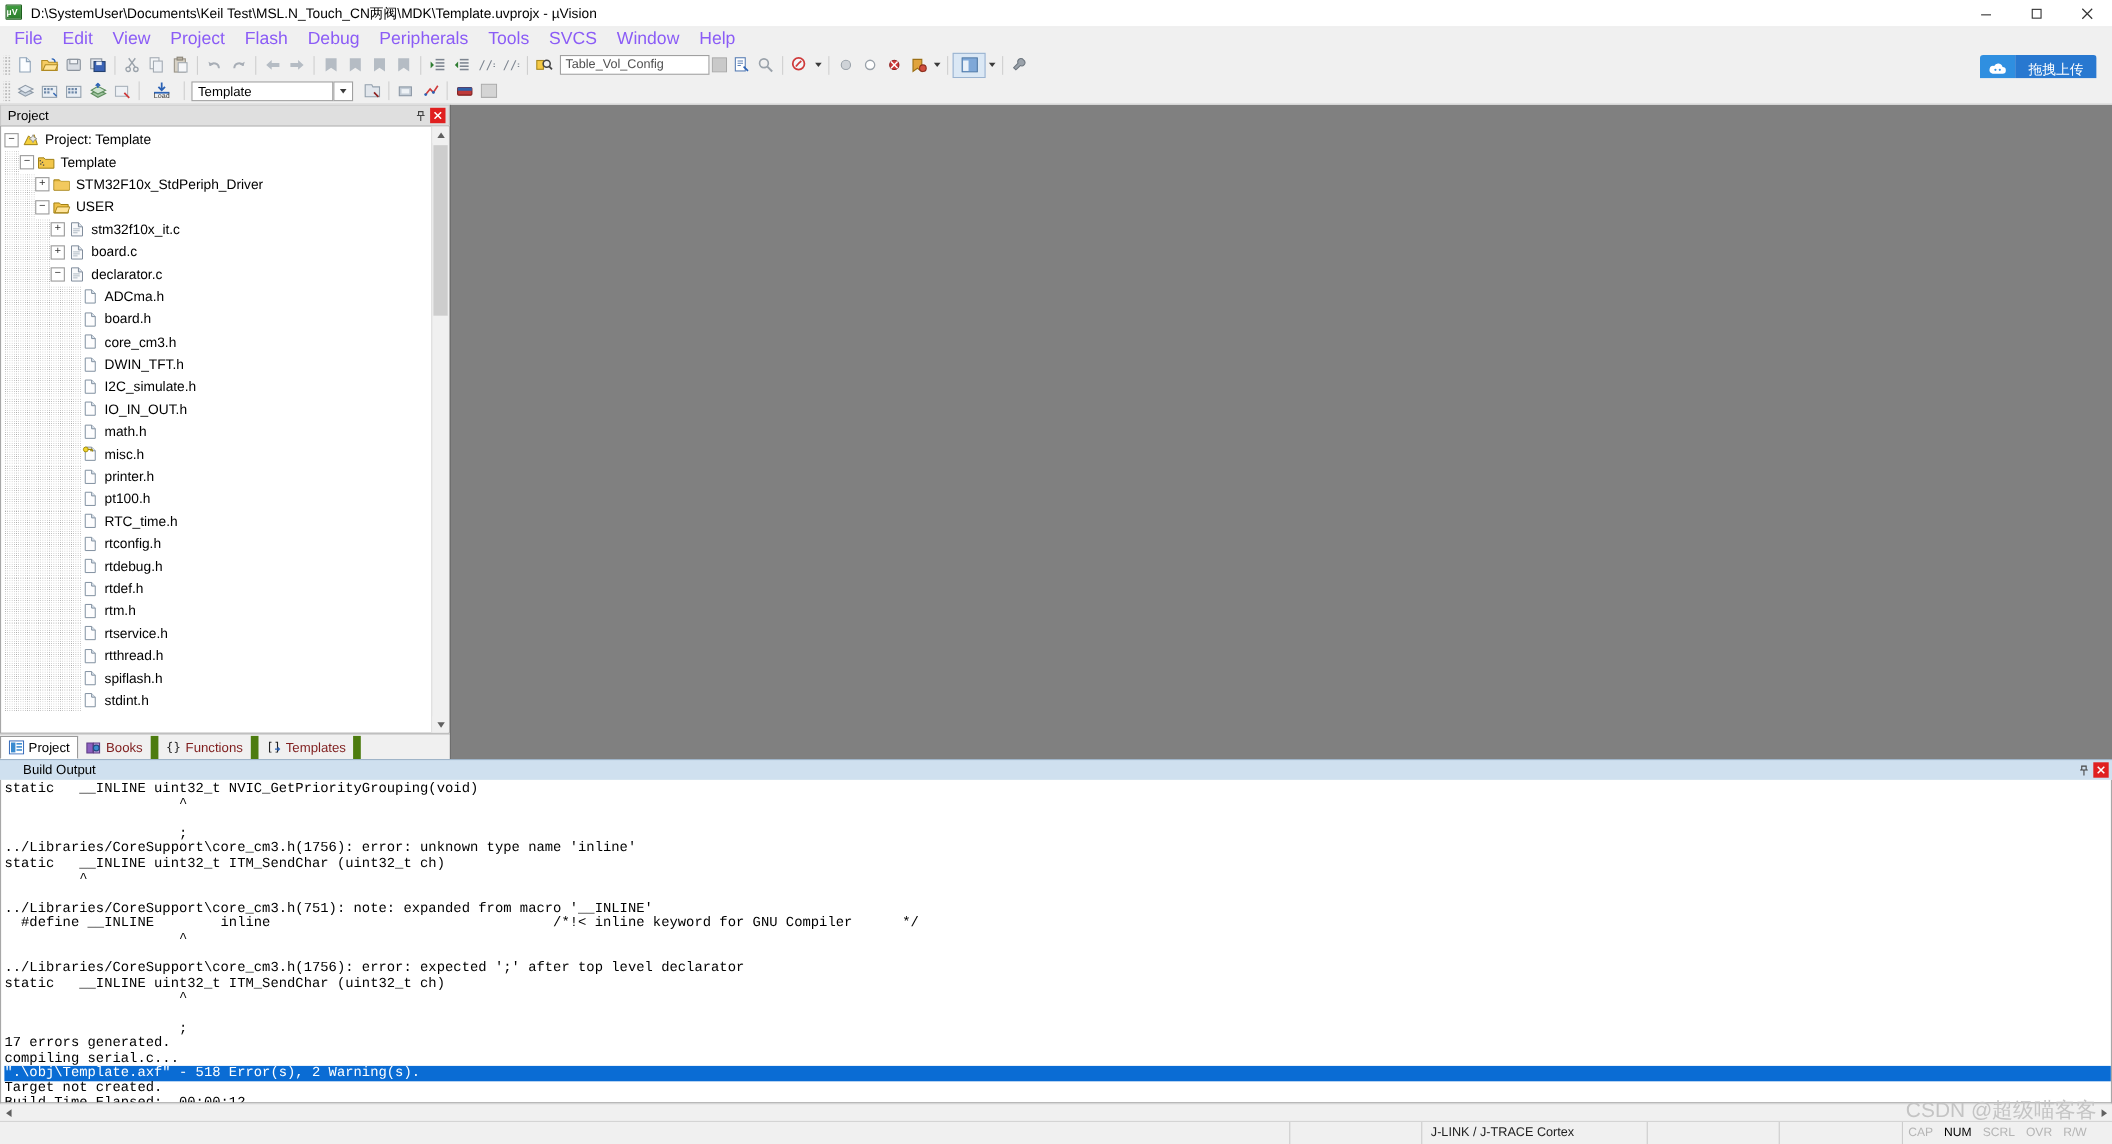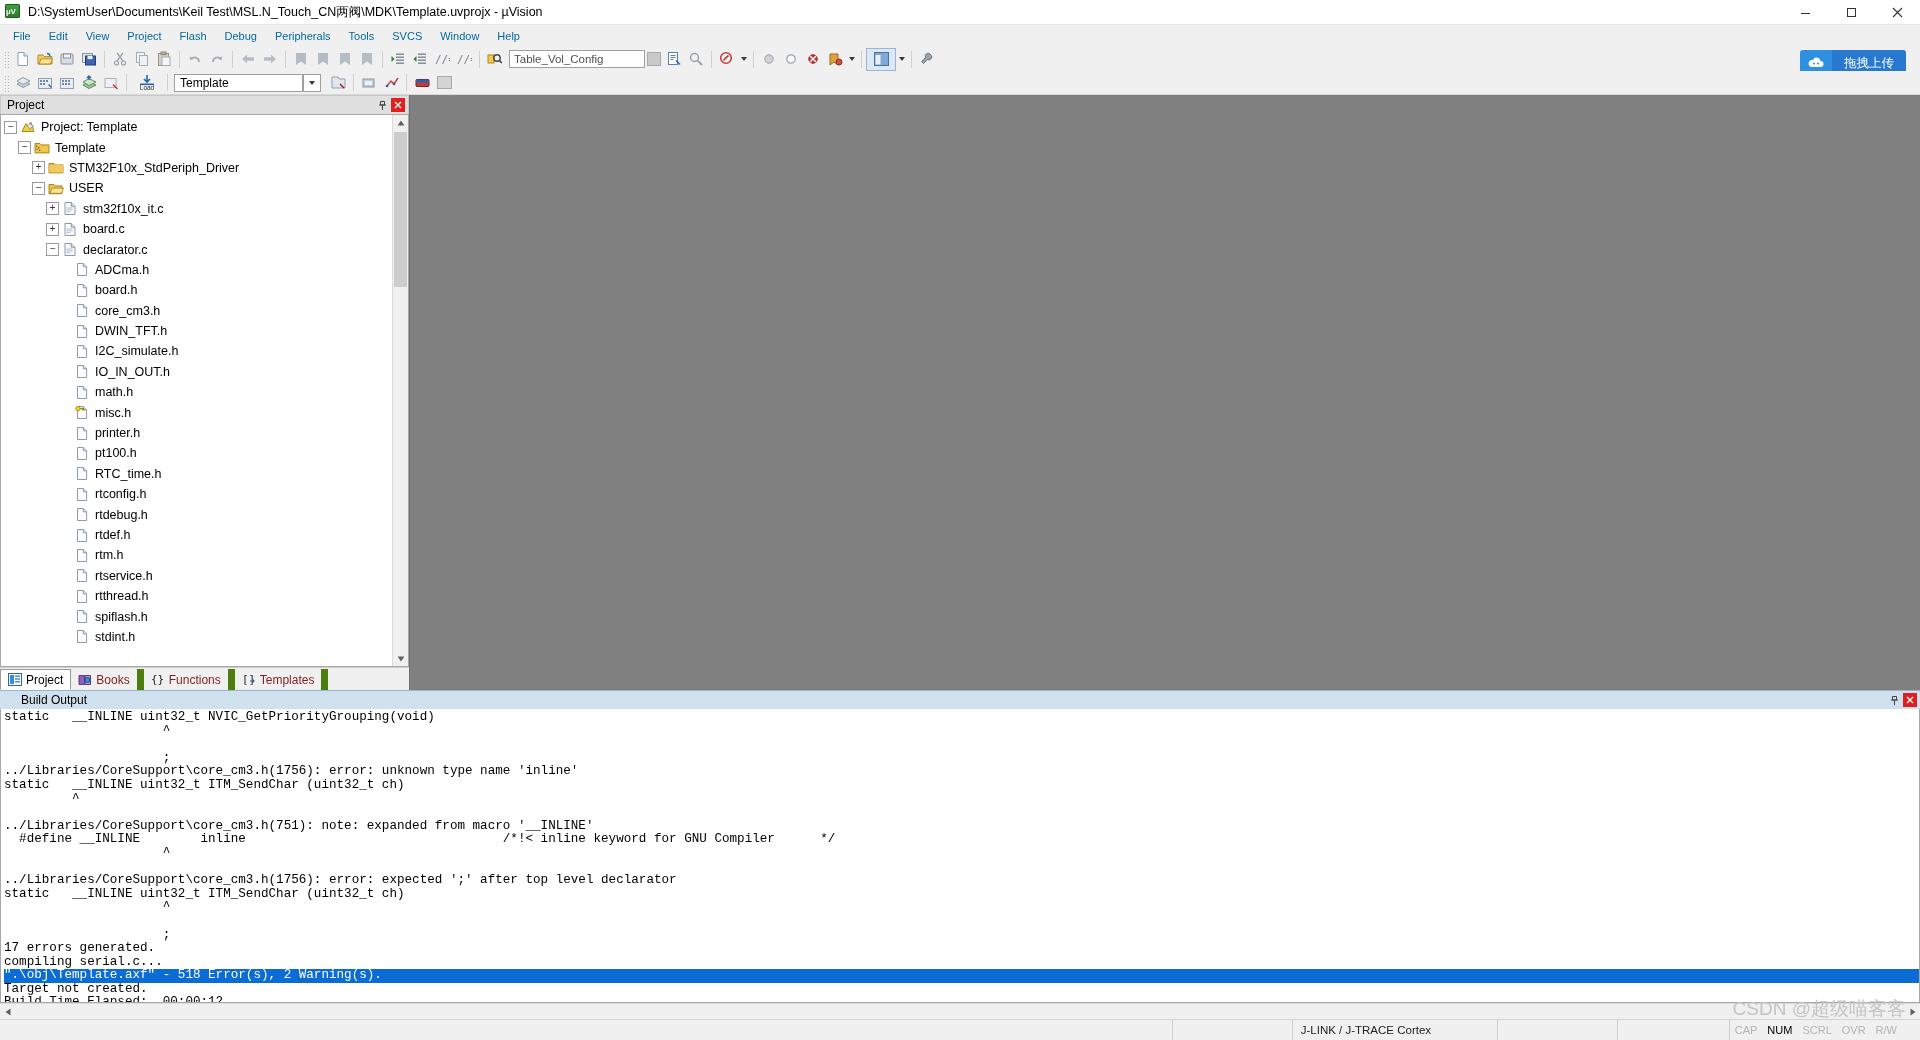--- a/index.html
+++ b/index.html
@@ -17,21 +17,21 @@
   .tb-icon{width:18px;height:16px;margin-left:5px;margin-right:5px;position:relative;flex:0 0 auto;}
   .tb-icon .k{width:15px;height:14px;background:linear-gradient(180deg,#3f9d3f 0%,#2d7d2d 100%);border:1px solid #1d5e1d;border-radius:1px;color:#fff;font-size:8px;line-height:14px;font-weight:bold;box-sizing:border-box;}
   .tb-title{font-size:12.5px;color:#000;flex:1 1 auto;white-space:nowrap;overflow:hidden;}
   .winbtns{display:flex;align-items:center;height:24px;flex:0 0 auto;}
   .winbtn{width:46px;height:24px;display:flex;align-items:center;justify-content:center;font-size:12px;color:#333;}
   .winbtn.close{color:#333;}
   .winbtn svg{display:block;}
 
   
   .menubar{height:22px;background:#f0f0f0;display:flex;align-items:center;padding-left:4px;flex:0 0 auto;}
-  .menuitem{padding:2px 9px;font-size:11px;color:#0369a1;white-space:nowrap;}
+  .menuitem{padding:2px 9px;font-size:16px;color:#8b5cf6;white-space:nowrap;}
 
   
   .toolbar{height:24px;background:#f0f0f0;display:flex;align-items:center;flex:0 0 auto;position:relative;}
   .toolbar.row2{height:23px;border-bottom:1px solid #d8d8d8;}
   .grip{width:7px;height:18px;margin:0 2px 0 3px;
        background-image:radial-gradient(#b9b9b9 40%,transparent 41%);
        background-size:3px 3px;background-position:1px 1px;}
   .tbtn{width:22px;height:21px;display:flex;align-items:center;justify-content:center;position:relative;flex:0 0 auto;}
   .sep{width:1px;height:17px;background:#cfcfcf;margin:0 4px;flex:0 0 auto;}
   .combo{height:18px;background:#fff;border:1px solid #a0a0a0;display:flex;align-items:center;font-size:11.5px;color:#505050;padding-left:4px;box-sizing:border-box;position:relative;}

